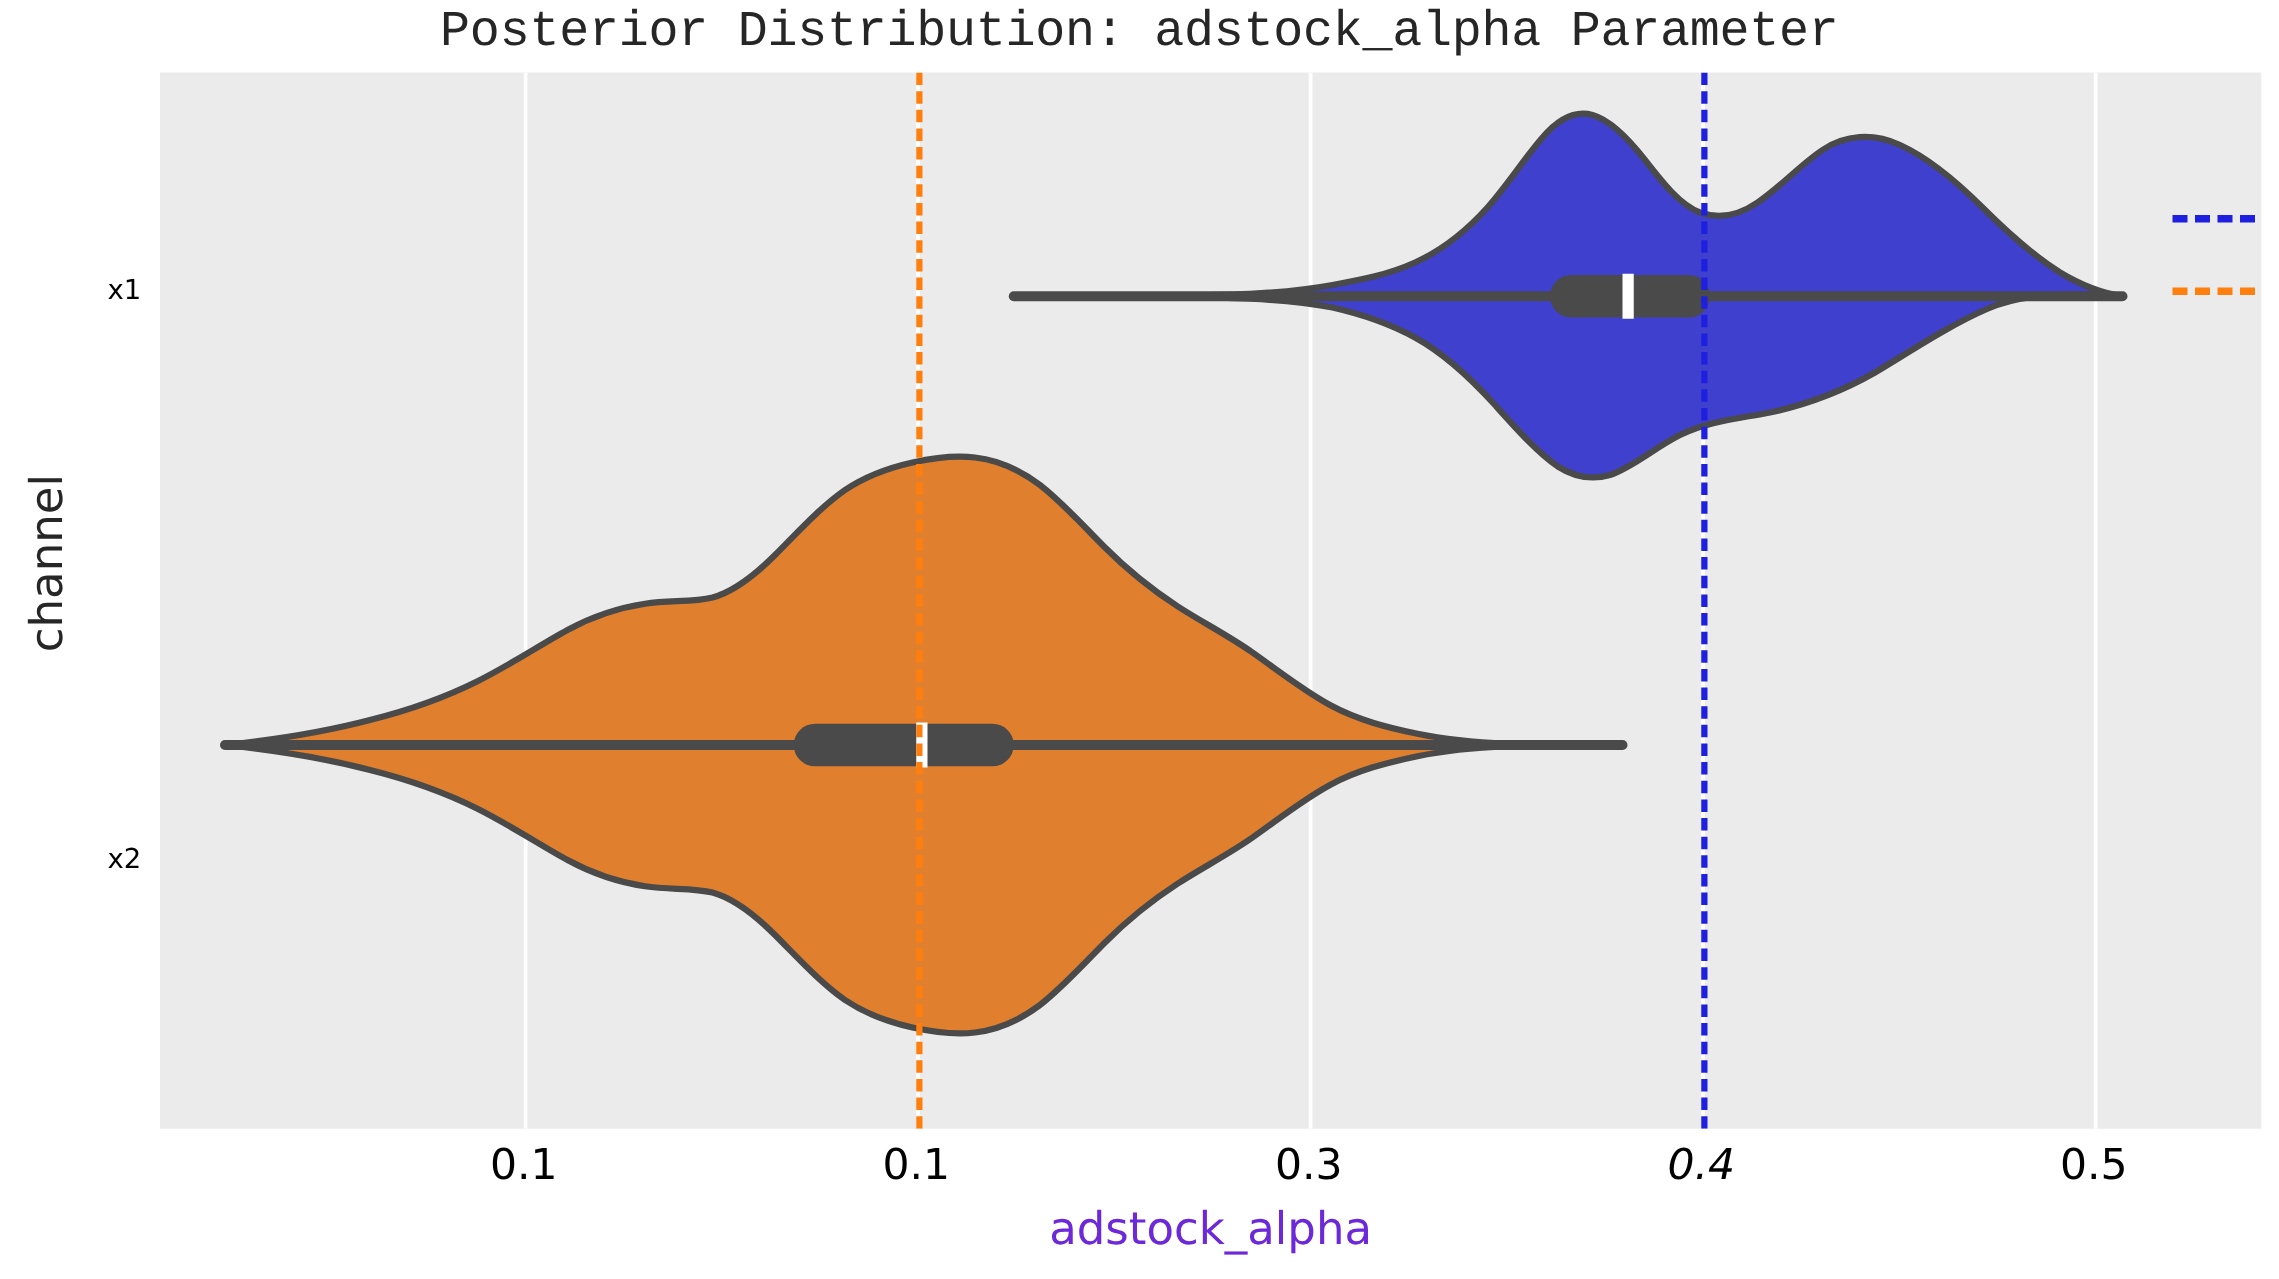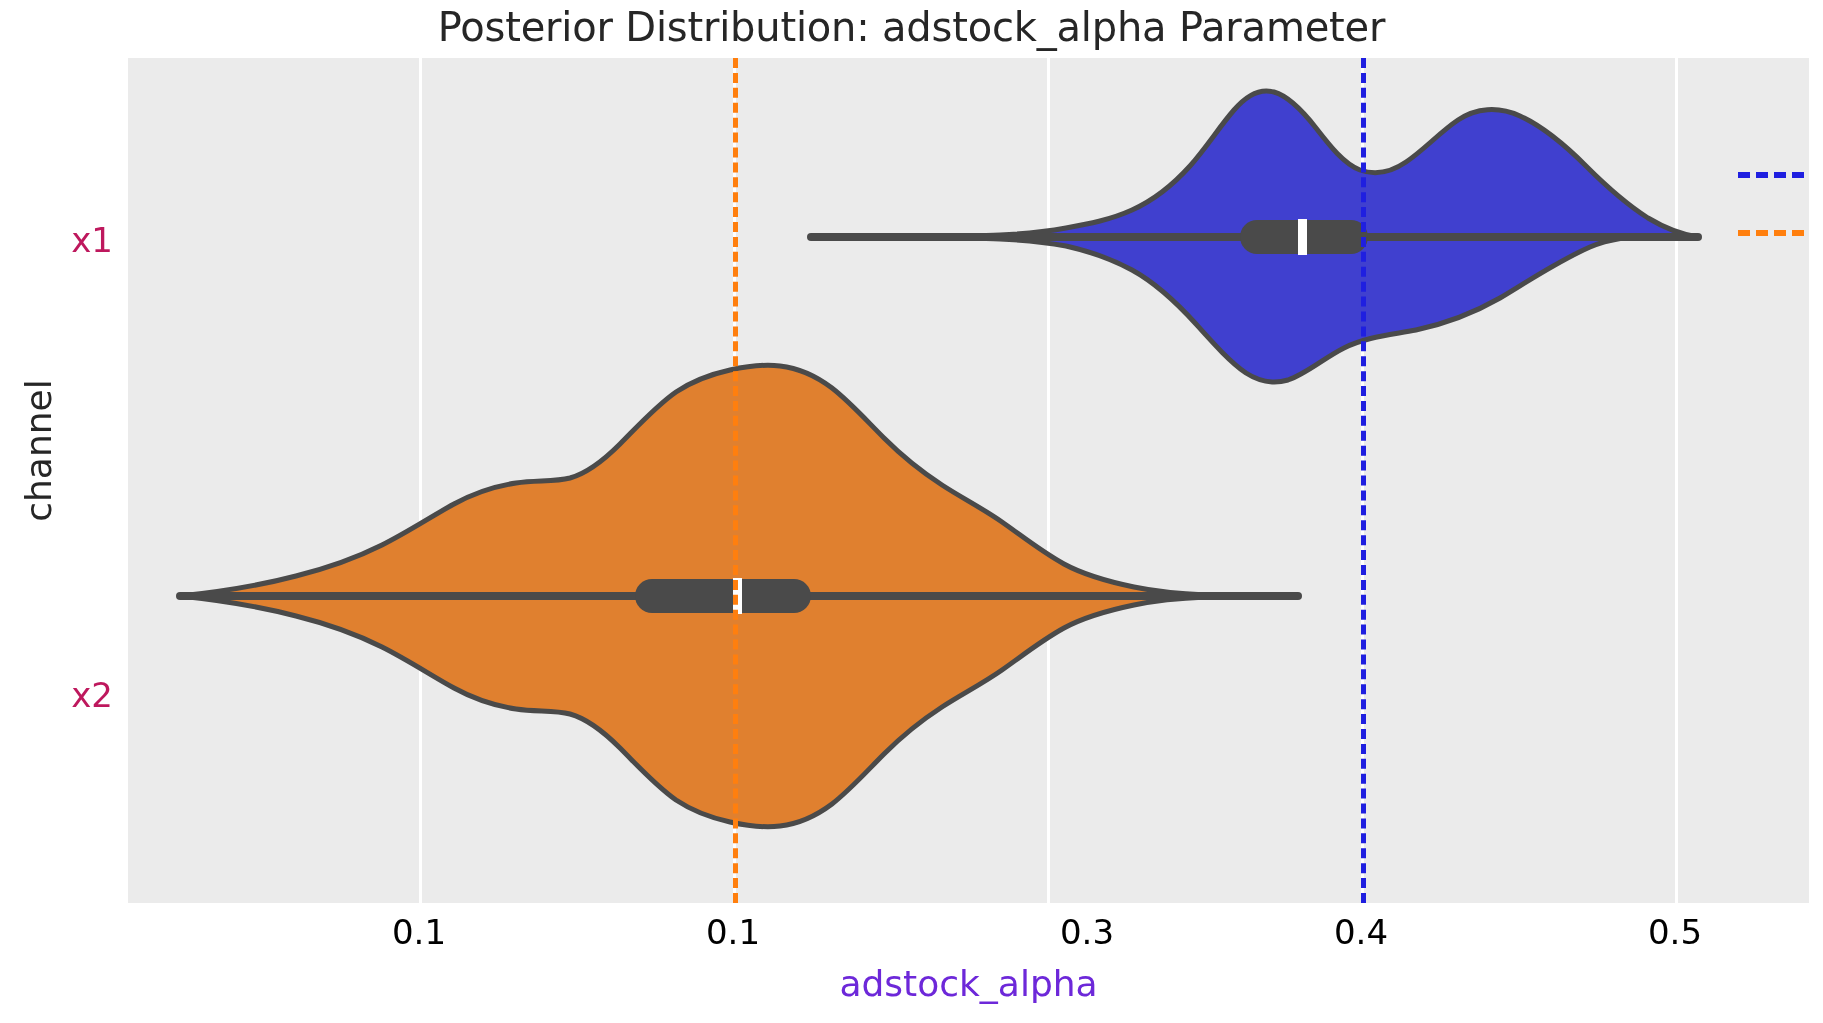--- a/index.html
+++ b/index.html
@@ -22,20 +22,21 @@
   #chart-title {
     position: absolute;
     left: 0;
     top: 4px;
     width: 1823px;
     text-align: center;
     font-size: 40px;
     color: #262626;
     letter-spacing: -0.2px;
     white-space: nowrap;
+    font-family: Liberation Mono, monospace;
   }
   #plot-area {
     position: absolute;
     left: 128px;
     top: 58px;
     width: 1681px;
     height: 845px;
     background: #ebebeb;
     overflow: hidden;
   }
@@ -57,22 +58,22 @@
     position: absolute;
     top: 0;
     width: 0;
     height: 100%;
     border-left-width: 5px;
     border-left-style: dashed;
   }
   #ytick-x1, #ytick-x2 {
     position: absolute;
     right: 1710px;
-    font-size: 34px;
-    color: #be185d;
+    font-size: 22px;
+    color: #000000;
     text-align: right;
     white-space: nowrap;
   }
   #ytick-x1 { top: 220px; }
   #ytick-x2 { top: 675px; }
   .xtick {
     position: absolute;
     top: 912px;
     font-size: 34px;
     color: #000000;
@@ -228,20 +229,20 @@
 
       </div>
     </div>
   </div>
 
   <div id="ytick-x1">x1</div>
   <div id="ytick-x2">x2</div>
 
   <div class="xtick" style="left:419px;">0.1</div>
   <div class="xtick" style="left:733px;">0.1</div>
-  <div class="xtick" style="left:1047px;margin-left:40px;">0.3</div>
-  <div class="xtick" style="left:1361px;">0.4</div>
+  <div class="xtick" style="left:1047px;">0.3</div>
+  <div class="xtick" style="left:1361px;font-style:italic;">0.4</div>
   <div class="xtick" style="left:1675px;text-align:right;">0.5</div>
 
   <div id="xlabel">adstock_alpha</div>
   <div id="ylabel">channel</div>
 
 </div>
 
 </body></html>

